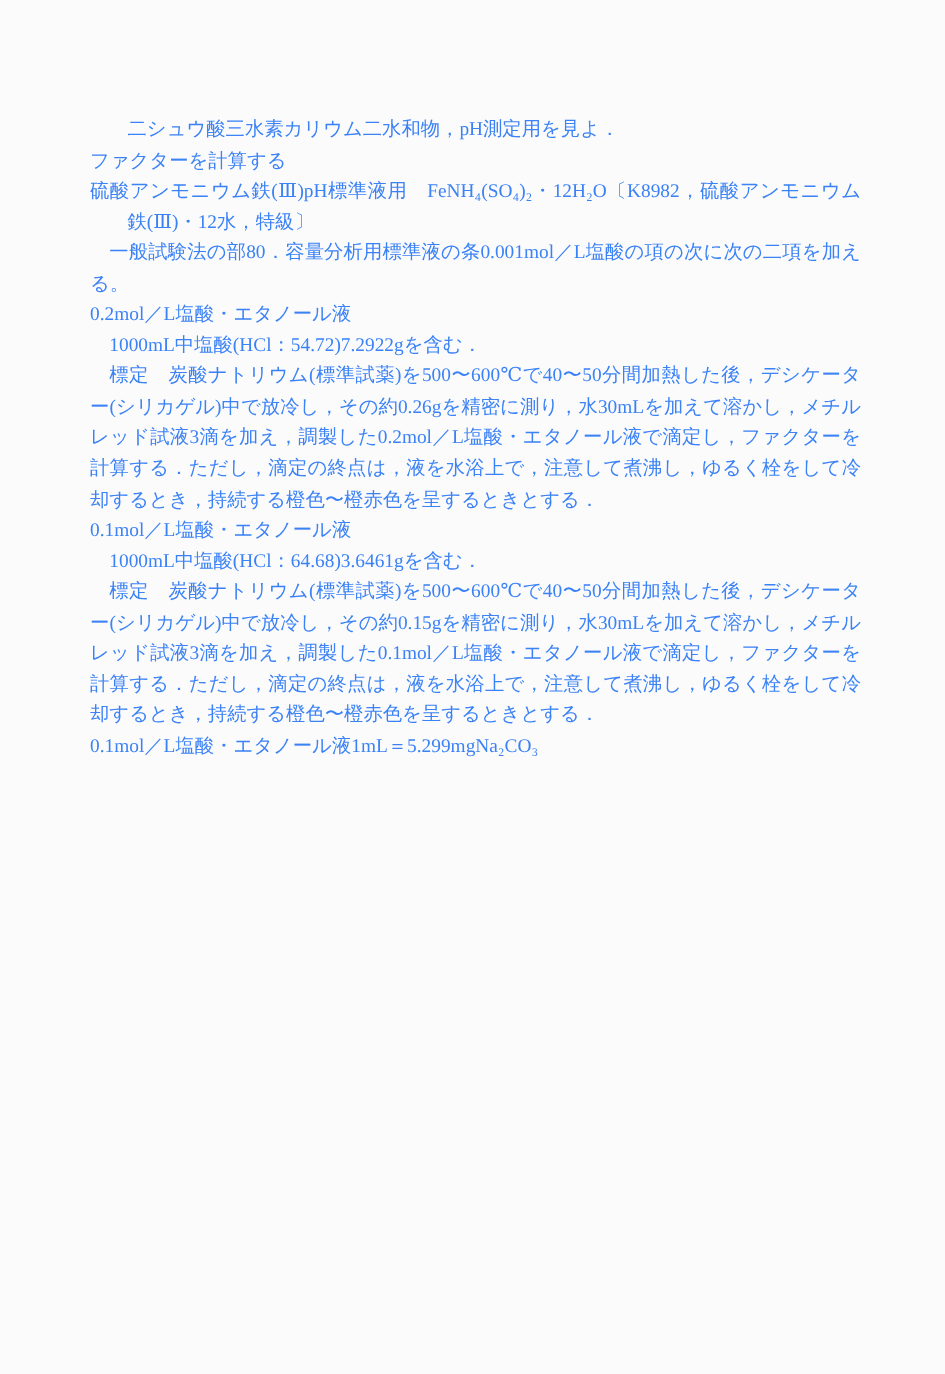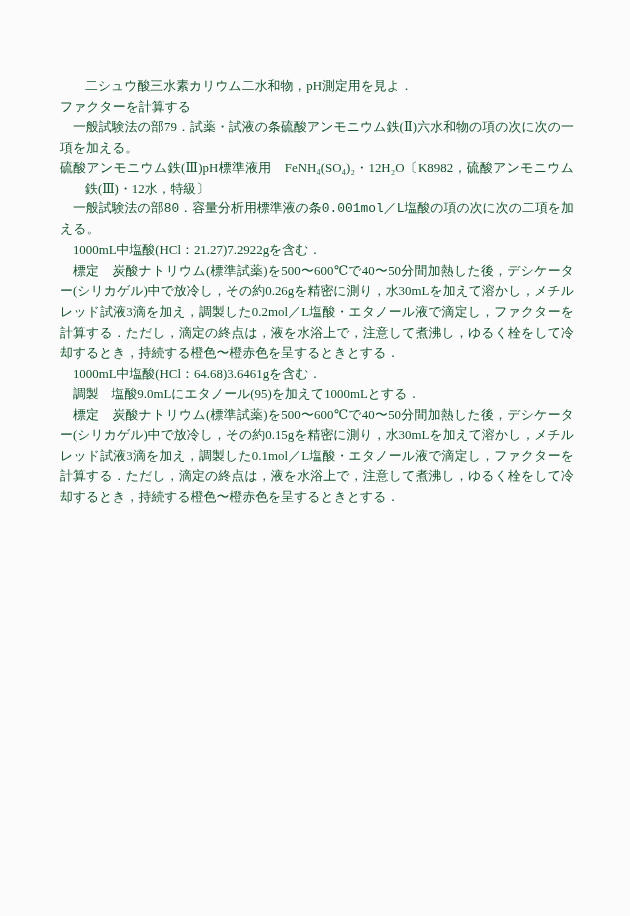--- a/index.html
+++ b/index.html
@@ -7,21 +7,21 @@
     padding: 0;
     background: #fbfbfb;
   }
   .page {
     position: relative;
     box-sizing: border-box;
     width: 630px;
     height: 916px;
     padding: 76px 56px 0 60px;
     background: #fbfbfb;
-    color: #14532d;
+    color: #3b82f6;
     font-family: "Liberation Serif", "DejaVu Serif", serif;
     font-size: 12.9px;
     line-height: 20.55px;
     overflow: hidden;
   }
   .page p {
     margin: 0;
     text-align: justify;
     text-justify: inter-ideograph;
   }
@@ -31,49 +31,50 @@
   .para { text-indent: 1em; }
   
   .plain { text-indent: 0; }
   
   .hang { padding-left: 25px; text-indent: -25px; }
   
   .center { text-align: center; text-indent: 0; }
   
   .g-lg { margin-top: 36px; }
   .g-md { margin-top: 33px; }
-  .g-sm { margin-top: 28px; font-family: Liberation Mono, monospace; }
+  .g-sm { margin-top: 28px; }
 </style>
 </head>
 <body>
 
 <div class="page">
 
   <p class="see">二シュウ酸三水素カリウム二水和物，pH測定用を見よ．</p>
 
 
 
 
   <p class="plain">ファクターを計算する</p>
 
 
-  <p class="para g-md">一般試験法の部79．試薬・試液の条硫酸アンモニウム鉄(Ⅱ)六水和物の項の次に次の一項を加える。</p>
 
   <p class="hang">硫酸アンモニウム鉄(Ⅲ)pH標準液用　FeNH₄(SO₄)₂・12H₂O〔K8982，硫酸アンモニウム鉄(Ⅲ)・12水，特級〕</p>
 
   <p class="para g-sm">一般試験法の部80．容量分析用標準液の条0.001mol／L塩酸の項の次に次の二項を加える。</p>
 
+  <p class="center">0.2mol／L塩酸・エタノール液</p>
 
-  <p class="para">1000mL中塩酸(HCl：21.27)7.2922gを含む．</p>
+  <p class="para">1000mL中塩酸(HCl：54.72)7.2922gを含む．</p>
 
 
   <p class="para">標定　炭酸ナトリウム(標準試薬)を500〜600℃で40〜50分間加熱した後，デシケーター(シリカゲル)中で放冷し，その約0.26gを精密に測り，水30mLを加えて溶かし，メチルレッド試液3滴を加え，調製した0.2mol／L塩酸・エタノール液で滴定し，ファクターを計算する．ただし，滴定の終点は，液を水浴上で，注意して煮沸し，ゆるく栓をして冷却するとき，持続する橙色〜橙赤色を呈するときとする．</p>
 
 
+  <p class="center g-md">0.1mol／L塩酸・エタノール液</p>
 
   <p class="para">1000mL中塩酸(HCl：64.68)3.6461gを含む．</p>
 
-  <p class="para">調製　塩酸9.0mLにエタノール(95)を加えて1000mLとする．</p>
 
   <p class="para">標定　炭酸ナトリウム(標準試薬)を500〜600℃で40〜50分間加熱した後，デシケーター(シリカゲル)中で放冷し，その約0.15gを精密に測り，水30mLを加えて溶かし，メチルレッド試液3滴を加え，調製した0.1mol／L塩酸・エタノール液で滴定し，ファクターを計算する．ただし，滴定の終点は，液を水浴上で，注意して煮沸し，ゆるく栓をして冷却するとき，持続する橙色〜橙赤色を呈するときとする．</p>
 
+  <p class="center">0.1mol／L塩酸・エタノール液1mL＝5.299mgNa₂CO₃</p>
 
 </div>
 
 </body></html>

